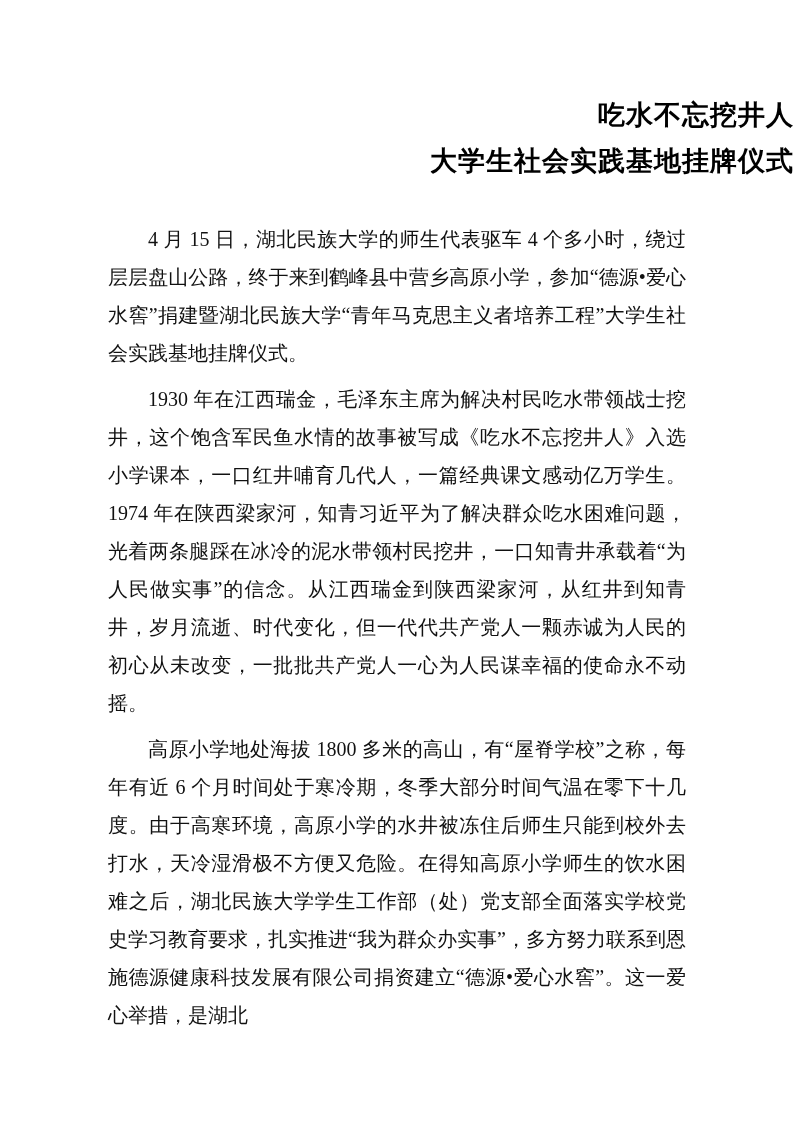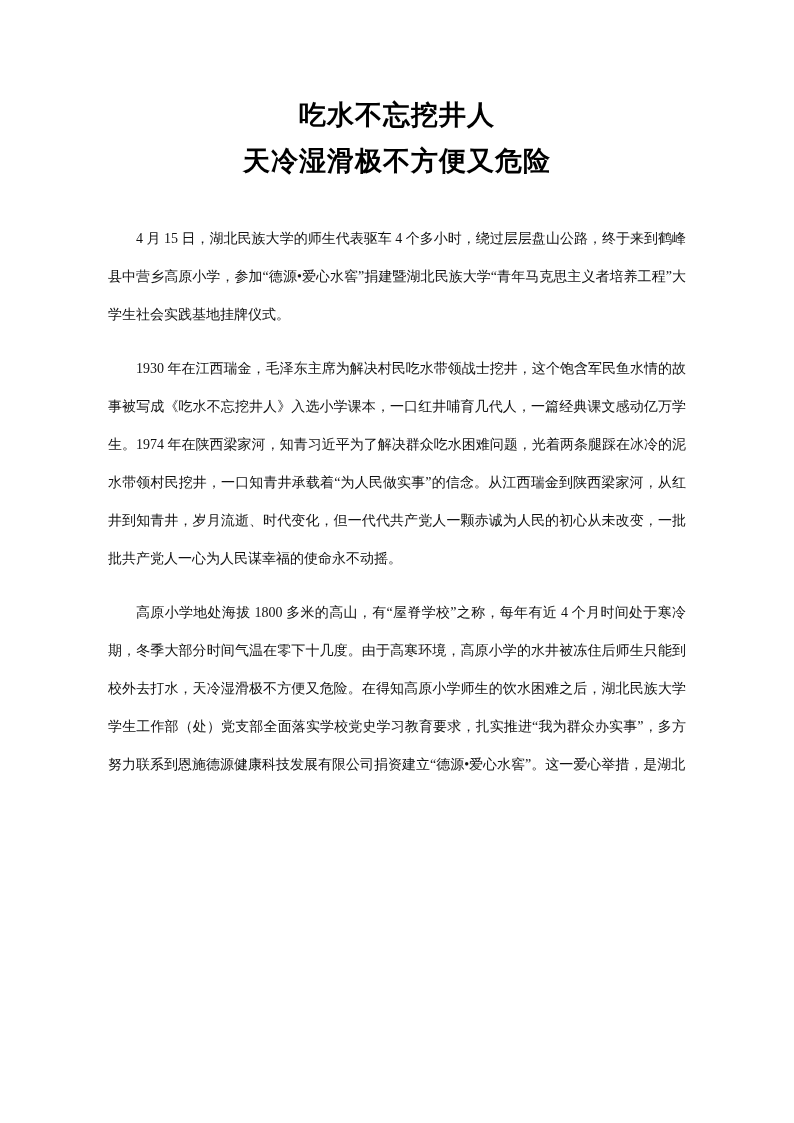--- a/index.html
+++ b/index.html
@@ -17,55 +17,55 @@
   }
   .page {
     width: 794px;
     height: 1123px;
     box-sizing: border-box;
     padding: 0;
     position: relative;
   }
   .title-block {
     margin-top: 92px;
-    text-align: center;
+    text-align: right;
   }
   .title-line {
     font-family: "DejaVu Sans", "Liberation Sans", sans-serif;
     font-weight: bold;
     font-size: 27px;
     line-height: 46px;
     letter-spacing: 1px;
     color: #000;
   }
   .body-block {
     margin-top: 36px;
     padding-left: 108px;
     padding-right: 108px;
   }
   .para {
     font-family: "Liberation Serif", "DejaVu Serif", serif;
-    font-size: 14px;
+    font-size: 20px;
     line-height: 38px;
     text-align: justify;
     text-justify: inter-ideograph;
     text-indent: 2em;
-    margin: 16px 0 0 0;
+    margin: 8px 0 0 0;
     color: #111;
   }
 </style>
 </head>
 <body>
 
 <div class="page">
 
   <div class="title-block">
     <div class="title-line">吃水不忘挖井人</div>
-    <div class="title-line">天冷湿滑极不方便又危险</div>
+    <div class="title-line">大学生社会实践基地挂牌仪式</div>
   </div>
 
   <div class="body-block">
     <p class="para">4 月 15 日，湖北民族大学的师生代表驱车 4 个多小时，绕过层层盘山公路，终于来到鹤峰县中营乡高原小学，参加“德源•爱心水窖”捐建暨湖北民族大学“青年马克思主义者培养工程”大学生社会实践基地挂牌仪式。</p>
     <p class="para">1930 年在江西瑞金，毛泽东主席为解决村民吃水带领战士挖井，这个饱含军民鱼水情的故事被写成《吃水不忘挖井人》入选小学课本，一口红井哺育几代人，一篇经典课文感动亿万学生。1974 年在陕西梁家河，知青习近平为了解决群众吃水困难问题，光着两条腿踩在冰冷的泥水带领村民挖井，一口知青井承载着“为人民做实事”的信念。从江西瑞金到陕西梁家河，从红井到知青井，岁月流逝、时代变化，但一代代共产党人一颗赤诚为人民的初心从未改变，一批批共产党人一心为人民谋幸福的使命永不动摇。</p>
-    <p class="para">高原小学地处海拔 1800 多米的高山，有“屋脊学校”之称，每年有近 4 个月时间处于寒冷期，冬季大部分时间气温在零下十几度。由于高寒环境，高原小学的水井被冻住后师生只能到校外去打水，天冷湿滑极不方便又危险。在得知高原小学师生的饮水困难之后，湖北民族大学学生工作部（处）党支部全面落实学校党史学习教育要求，扎实推进“我为群众办实事”，多方努力联系到恩施德源健康科技发展有限公司捐资建立“德源•爱心水窖”。这一爱心举措，是湖北</p>
+    <p class="para">高原小学地处海拔 1800 多米的高山，有“屋脊学校”之称，每年有近 6 个月时间处于寒冷期，冬季大部分时间气温在零下十几度。由于高寒环境，高原小学的水井被冻住后师生只能到校外去打水，天冷湿滑极不方便又危险。在得知高原小学师生的饮水困难之后，湖北民族大学学生工作部（处）党支部全面落实学校党史学习教育要求，扎实推进“我为群众办实事”，多方努力联系到恩施德源健康科技发展有限公司捐资建立“德源•爱心水窖”。这一爱心举措，是湖北</p>
   </div>
 
 </div>
 
 </body></html>

